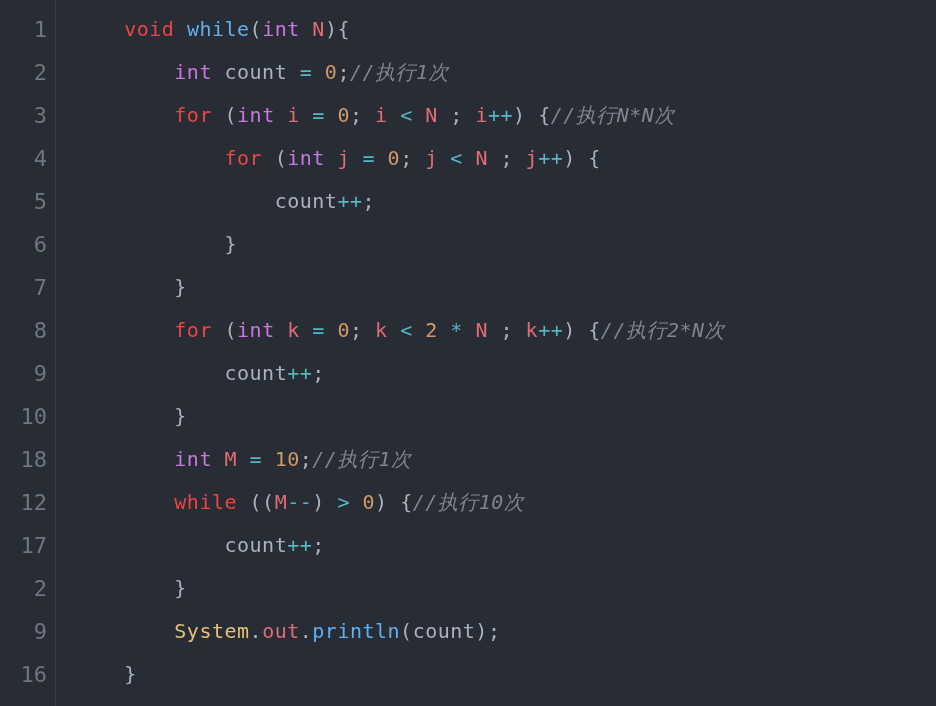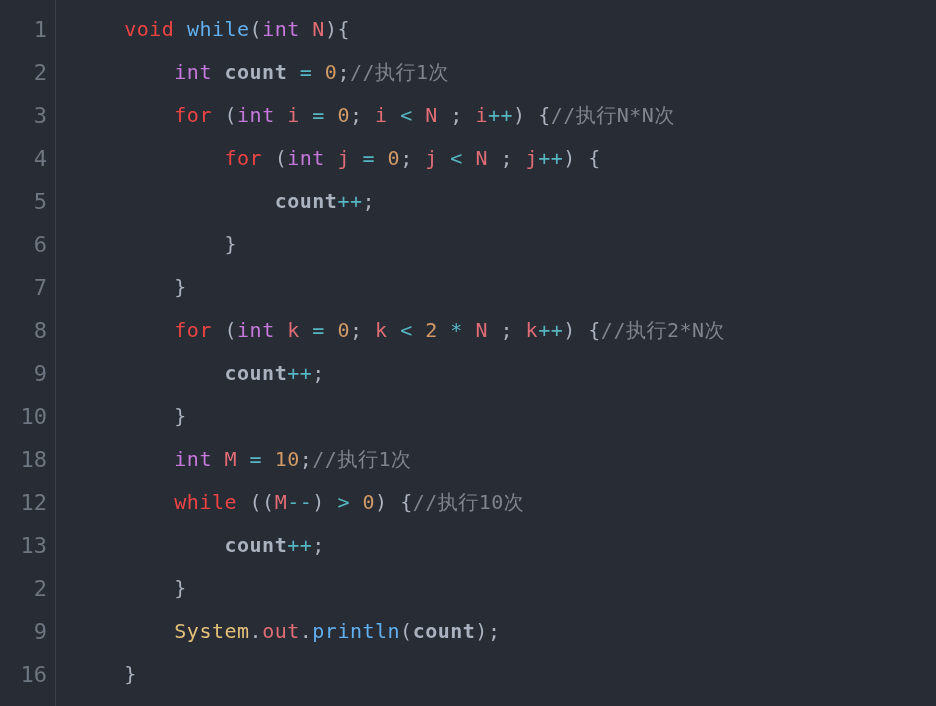--- a/index.html
+++ b/index.html
@@ -39,47 +39,47 @@
     height: 43px;
     line-height: 43px;
     white-space: pre;
     font-size: 20px;
     letter-spacing: 0.5px;
   }
   .tok-keyword { color: #ef4444; }
   .tok-type    { color: #c678dd; }
   .tok-func    { color: #61afef; }
   .tok-ident   { color: #e06c75; }
-  .tok-var     { color: #abb2bf; font-weight: bold; }
+  .tok-var     { color: #abb2bf; }
   .tok-num     { color: #d19a66; }
   .tok-op      { color: #56b6c2; }
   .tok-punct   { color: #abb2bf; }
   .tok-paren   { color: #abb2bf; }
-  .tok-comment { color: #7f848e; }
+  .tok-comment { color: #7f848e; font-style: italic; }
   .tok-class   { color: #e5c07b; }
   .tok-plain   { color: #abb2bf; }
 </style>
 </head>
 <body>
 
 <div class="editor">
   <div class="gutter" id="gutter">
       <div class="ln">1</div>
       <div class="ln">2</div>
       <div class="ln">3</div>
       <div class="ln">4</div>
       <div class="ln">5</div>
       <div class="ln">6</div>
       <div class="ln">7</div>
       <div class="ln">8</div>
       <div class="ln">9</div>
       <div class="ln">10</div>
       <div class="ln">18</div>
       <div class="ln">12</div>
-      <div class="ln">13</div>
+      <div class="ln">17</div>
       <div class="ln">2</div>
       <div class="ln">9</div>
       <div class="ln">16</div>
     </div>
   <div class="code" id="code">
       <div class="line"><span class="tok-plain">    </span><span class="tok-keyword">void </span><span class="tok-func">while</span><span class="tok-paren">(</span><span class="tok-type">int </span><span class="tok-ident">N</span><span class="tok-paren">)</span><span class="tok-punct">{</span></div>
       <div class="line"><span class="tok-plain">        </span><span class="tok-type">int </span><span class="tok-var">count</span><span class="tok-plain"> </span><span class="tok-op">=</span><span class="tok-plain"> </span><span class="tok-num">0</span><span class="tok-punct">;</span><span class="tok-comment">//执行1次</span></div>
       <div class="line"><span class="tok-plain">        </span><span class="tok-keyword">for </span><span class="tok-paren">(</span><span class="tok-type">int </span><span class="tok-ident">i</span><span class="tok-plain"> </span><span class="tok-op">=</span><span class="tok-plain"> </span><span class="tok-num">0</span><span class="tok-punct">; </span><span class="tok-ident">i</span><span class="tok-plain"> </span><span class="tok-op">&lt;</span><span class="tok-plain"> </span><span class="tok-ident">N</span><span class="tok-punct"> ; </span><span class="tok-ident">i</span><span class="tok-op">++</span><span class="tok-punct">) {</span><span class="tok-comment">//执行N*N次</span></div>
       <div class="line"><span class="tok-plain">            </span><span class="tok-keyword">for </span><span class="tok-paren">(</span><span class="tok-type">int </span><span class="tok-ident">j</span><span class="tok-plain"> </span><span class="tok-op">=</span><span class="tok-plain"> </span><span class="tok-num">0</span><span class="tok-punct">; </span><span class="tok-ident">j</span><span class="tok-plain"> </span><span class="tok-op">&lt;</span><span class="tok-plain"> </span><span class="tok-ident">N</span><span class="tok-punct"> ; </span><span class="tok-ident">j</span><span class="tok-op">++</span><span class="tok-punct">) {</span></div>
       <div class="line"><span class="tok-plain">                </span><span class="tok-var">count</span><span class="tok-op">++</span><span class="tok-punct">;</span></div>

